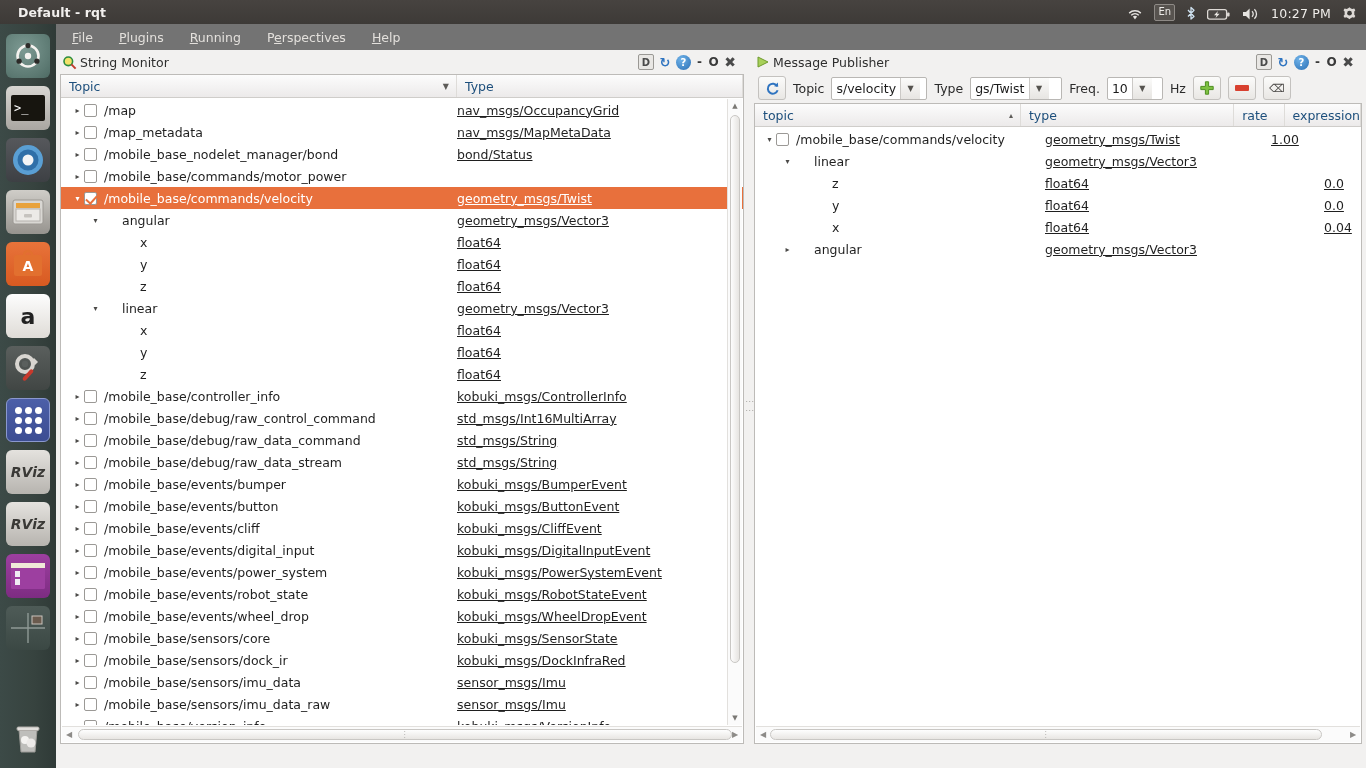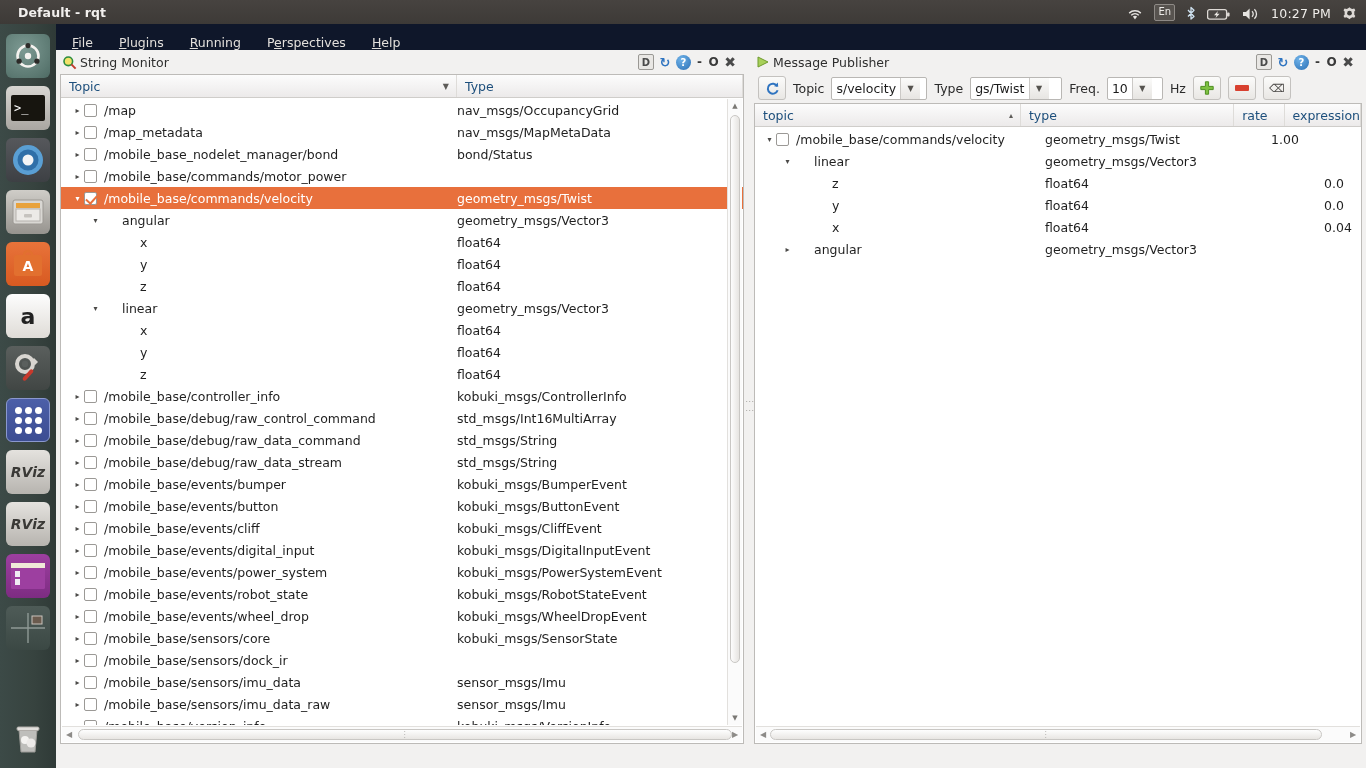--- a/index.html
+++ b/index.html
@@ -68,21 +68,21 @@
   .ic-rqt { background: linear-gradient(to bottom, #9d3fa0, #7d2c82); }
   .ic-wsp { background: linear-gradient(to bottom, #4e5b57, #3b4844); }
   .ic-trash { position:absolute; bottom: 8px; left: 6px; width:44px; height:44px;
     background: transparent; display:flex; align-items:center; justify-content:center; }
   .dots { display:grid; grid-template-columns: repeat(3, 7px); gap:3px; }
   .dots i { width:7px; height:7px; background:#fff; border-radius:50%; display:block; }
 
   
   .menubar {
     position: absolute; left: 56px; top: 24px; width: 1310px; height: 26px;
-    background: #0f172a; display: flex; align-items: flex-end; padding-left: 16px; gap: 26px;
+    background: #737373; display: flex; align-items: center; padding-left: 16px; gap: 26px;
   }
   .menu-item { color: #e3e0dc; font-size: 12.5px; cursor: default; }
   .menu-item u { text-decoration: underline; }
 
   
   .workbench {
     position: absolute; left: 56px; top: 50px; width: 1310px; height: 718px;
     background: #f2f1f0;
   }
 
@@ -124,21 +124,21 @@
     padding-left: 8px; border-right: 1px solid #dedcd9; position: relative;
   }
   .th .sort { margin-left: auto; margin-right: 7px; font-size: 8px; color: #5d5b58; }
   .tbody { position: absolute; left:0; right:0; overflow: hidden; }
   .dock-left .tbody { top: 24px; bottom: 18px; }
   .dock-right .tbody { top: 24px; bottom: 18px; }
 
   .row { display: flex; height: 22px; align-items: center; font-size: 12.5px; color: #1f1f1f; }
   .row.sel { background: #e8703c; color: #fff; }
   .c-topic { display: flex; align-items: center; overflow: hidden; white-space: nowrap; }
-  .c-type, .c-rate, .c-expr { white-space: nowrap; overflow: hidden; }
+  .c-type, .c-rate, .c-expr { white-space: nowrap; overflow: hidden; text-decoration: underline; }
 
   .arrow {
     width: 13px; display:inline-block; text-align: center; font-size: 8px; color: #4b4a48; flex: 0 0 13px;
   }
   .row.sel .arrow { color: #fff; }
   .arrow.blank { visibility: hidden; }
   .cbox {
     width: 13px; height: 13px; border: 1px solid #9b9996; background: #fff;
     border-radius: 2px; flex: 0 0 13px; margin-right: 7px; position: relative;
   }
@@ -578,20 +578,21 @@
               <span>/mobile_base/sensors/core</span>
             </div>
             <div class="c-type" style="flex: 1 1 0%;">kobuki_msgs/SensorState</div>
           </div>
           <div class="row">
             <div class="c-topic" style="width: 396px; padding-left: 10px;">
               <span class="arrow">▸</span>
               <span class="cbox"></span>
               <span>/mobile_base/sensors/dock_ir</span>
             </div>
+            <div class="c-type" style="flex: 1 1 0%;">kobuki_msgs/DockInfraRed</div>
           </div>
           <div class="row">
             <div class="c-topic" style="width: 396px; padding-left: 10px;">
               <span class="arrow">▸</span>
               <span class="cbox"></span>
               <span>/mobile_base/sensors/imu_data</span>
             </div>
             <div class="c-type" style="flex: 1 1 0%;">sensor_msgs/Imu</div>
           </div>
           <div class="row">

